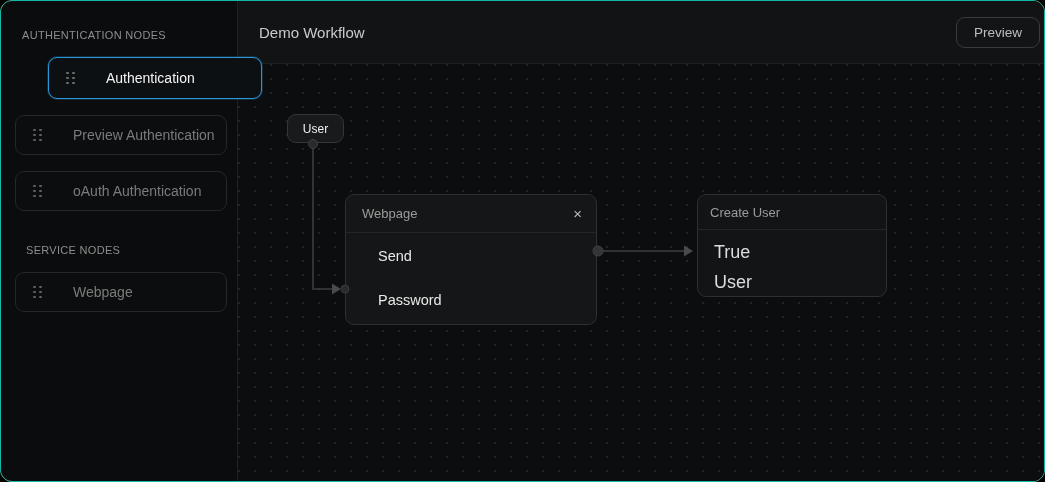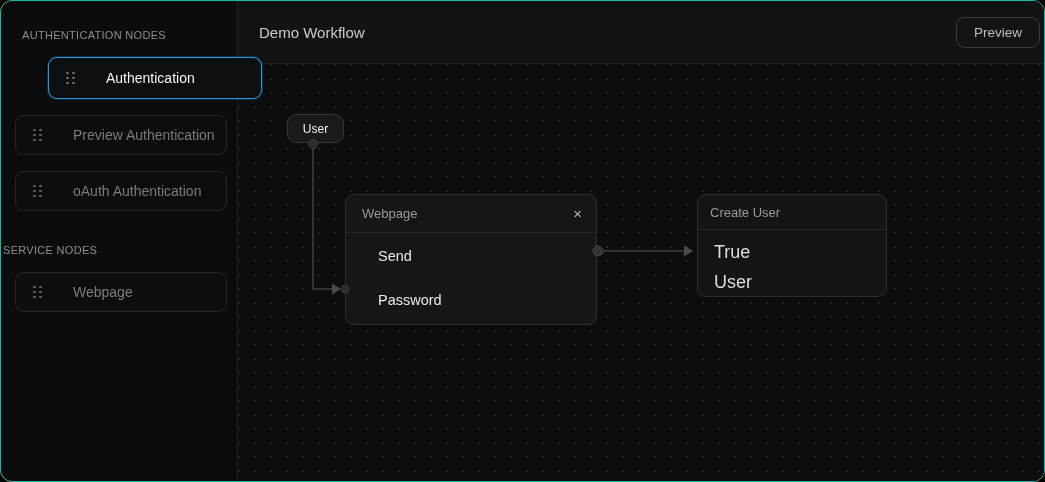--- a/index.html
+++ b/index.html
@@ -18,21 +18,21 @@
   .sidebar {
     flex:0 0 237px; width:237px;
     border-right:1px solid #1f2021;
     background:#0b0c0d;
     position:relative; z-index:3;
   }
   .section-label {
     color:#8e8e8e; font-size:11px; letter-spacing:.3px;
     margin:28px 0 0 21px; text-transform:uppercase;
   }
-  .section-label.second { margin-top:33px; margin-left:2px; }
+  .section-label.second { margin-top:33px; margin-left:25px; }
   .side-item {
     display:flex; align-items:center; gap:31px;
     height:40px; width:212px;
     margin:16px 0 0 14px;
     padding-left:17px;
     border:1px solid #272728; border-radius:9px;
     color:#7b7b7b; font-size:14px;
     background:#0c0d0e;
     cursor:grab;
   }

